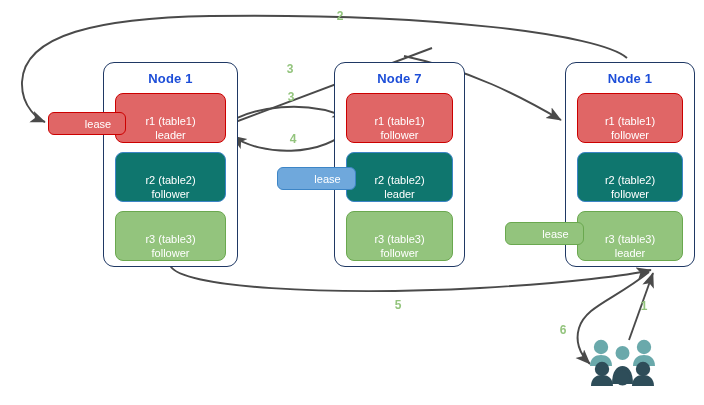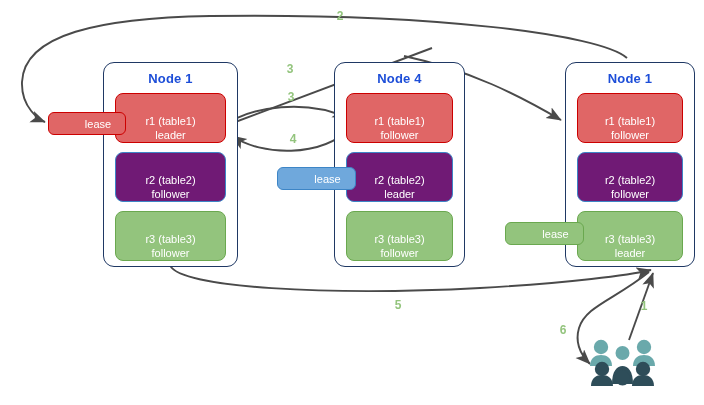--- a/index.html
+++ b/index.html
@@ -9,21 +9,21 @@
   svg.layer{position:absolute;left:0;top:0;width:704px;height:405px;overflow:visible;}
   svg.arrows{z-index:1;}
   .node{position:absolute;background:#ffffff;border:1.4px solid #1f3864;border-radius:11px;z-index:2;}
   .node-title{position:absolute;left:0;right:0;top:8px;text-align:center;
               font-size:13px;font-weight:bold;color:#1d4ed8;letter-spacing:.2px;}
   .replica{position:absolute;left:11px;right:11px;border-radius:8px;
            display:flex;flex-direction:column;align-items:center;justify-content:flex-end;
            color:#ffffff;font-size:11px;line-height:13.5px;text-align:center;}
   .replica .l1,.replica .l2{display:block;}
   .r-red{background:#e06666;border:1.6px solid #cc0000;}
-  .r-blue{background:#701a75;border:1.6px solid #3d85c6;}
+  .r-blue{background:#0f766e;border:1.6px solid #3d85c6;}
   .r-green{background:#93c47d;border:1.6px solid #6aa84f;}
   .lease{position:absolute;border-radius:6px;color:#ffffff;font-size:11px;
          display:flex;align-items:center;justify-content:center;z-index:2;padding-left:22px;}
   .lease.red{background:#e06666;border:1.6px solid #cc0000;}
   .lease.blue{background:#6fa8dc;border:1.6px solid #3d85c6;}
   .lease.green{background:#93c47d;border:1.6px solid #6aa84f;}
   .alabel{position:absolute;color:#93c47d;font-size:12px;font-weight:bold;z-index:3;
           text-align:center;}
   #people{position:absolute;left:588px;top:338px;width:70px;height:48px;z-index:2;}
 </style>
@@ -66,21 +66,21 @@
       <span class="l1">r2 (table2)</span>
       <span class="l2">follower</span>
     </div>
     <div class="replica r-green" style="top:148px;height:48px;">
       <span class="l1">r3 (table3)</span>
       <span class="l2">follower</span>
     </div>
   </div>
 
   <div class="node" style="left:334px;top:62px;width:129px;height:203px;">
-    <div class="node-title">Node 4</div>
+    <div class="node-title">Node 7</div>
     <div class="replica r-red" style="top:30px;height:48px;">
       <span class="l1">r1 (table1)</span>
       <span class="l2">follower</span>
     </div>
     <div class="replica r-blue" style="top:89px;height:48px;">
       <span class="l1">r2 (table2)</span>
       <span class="l2">leader</span>
     </div>
     <div class="replica r-green" style="top:148px;height:48px;">
       <span class="l1">r3 (table3)</span>

